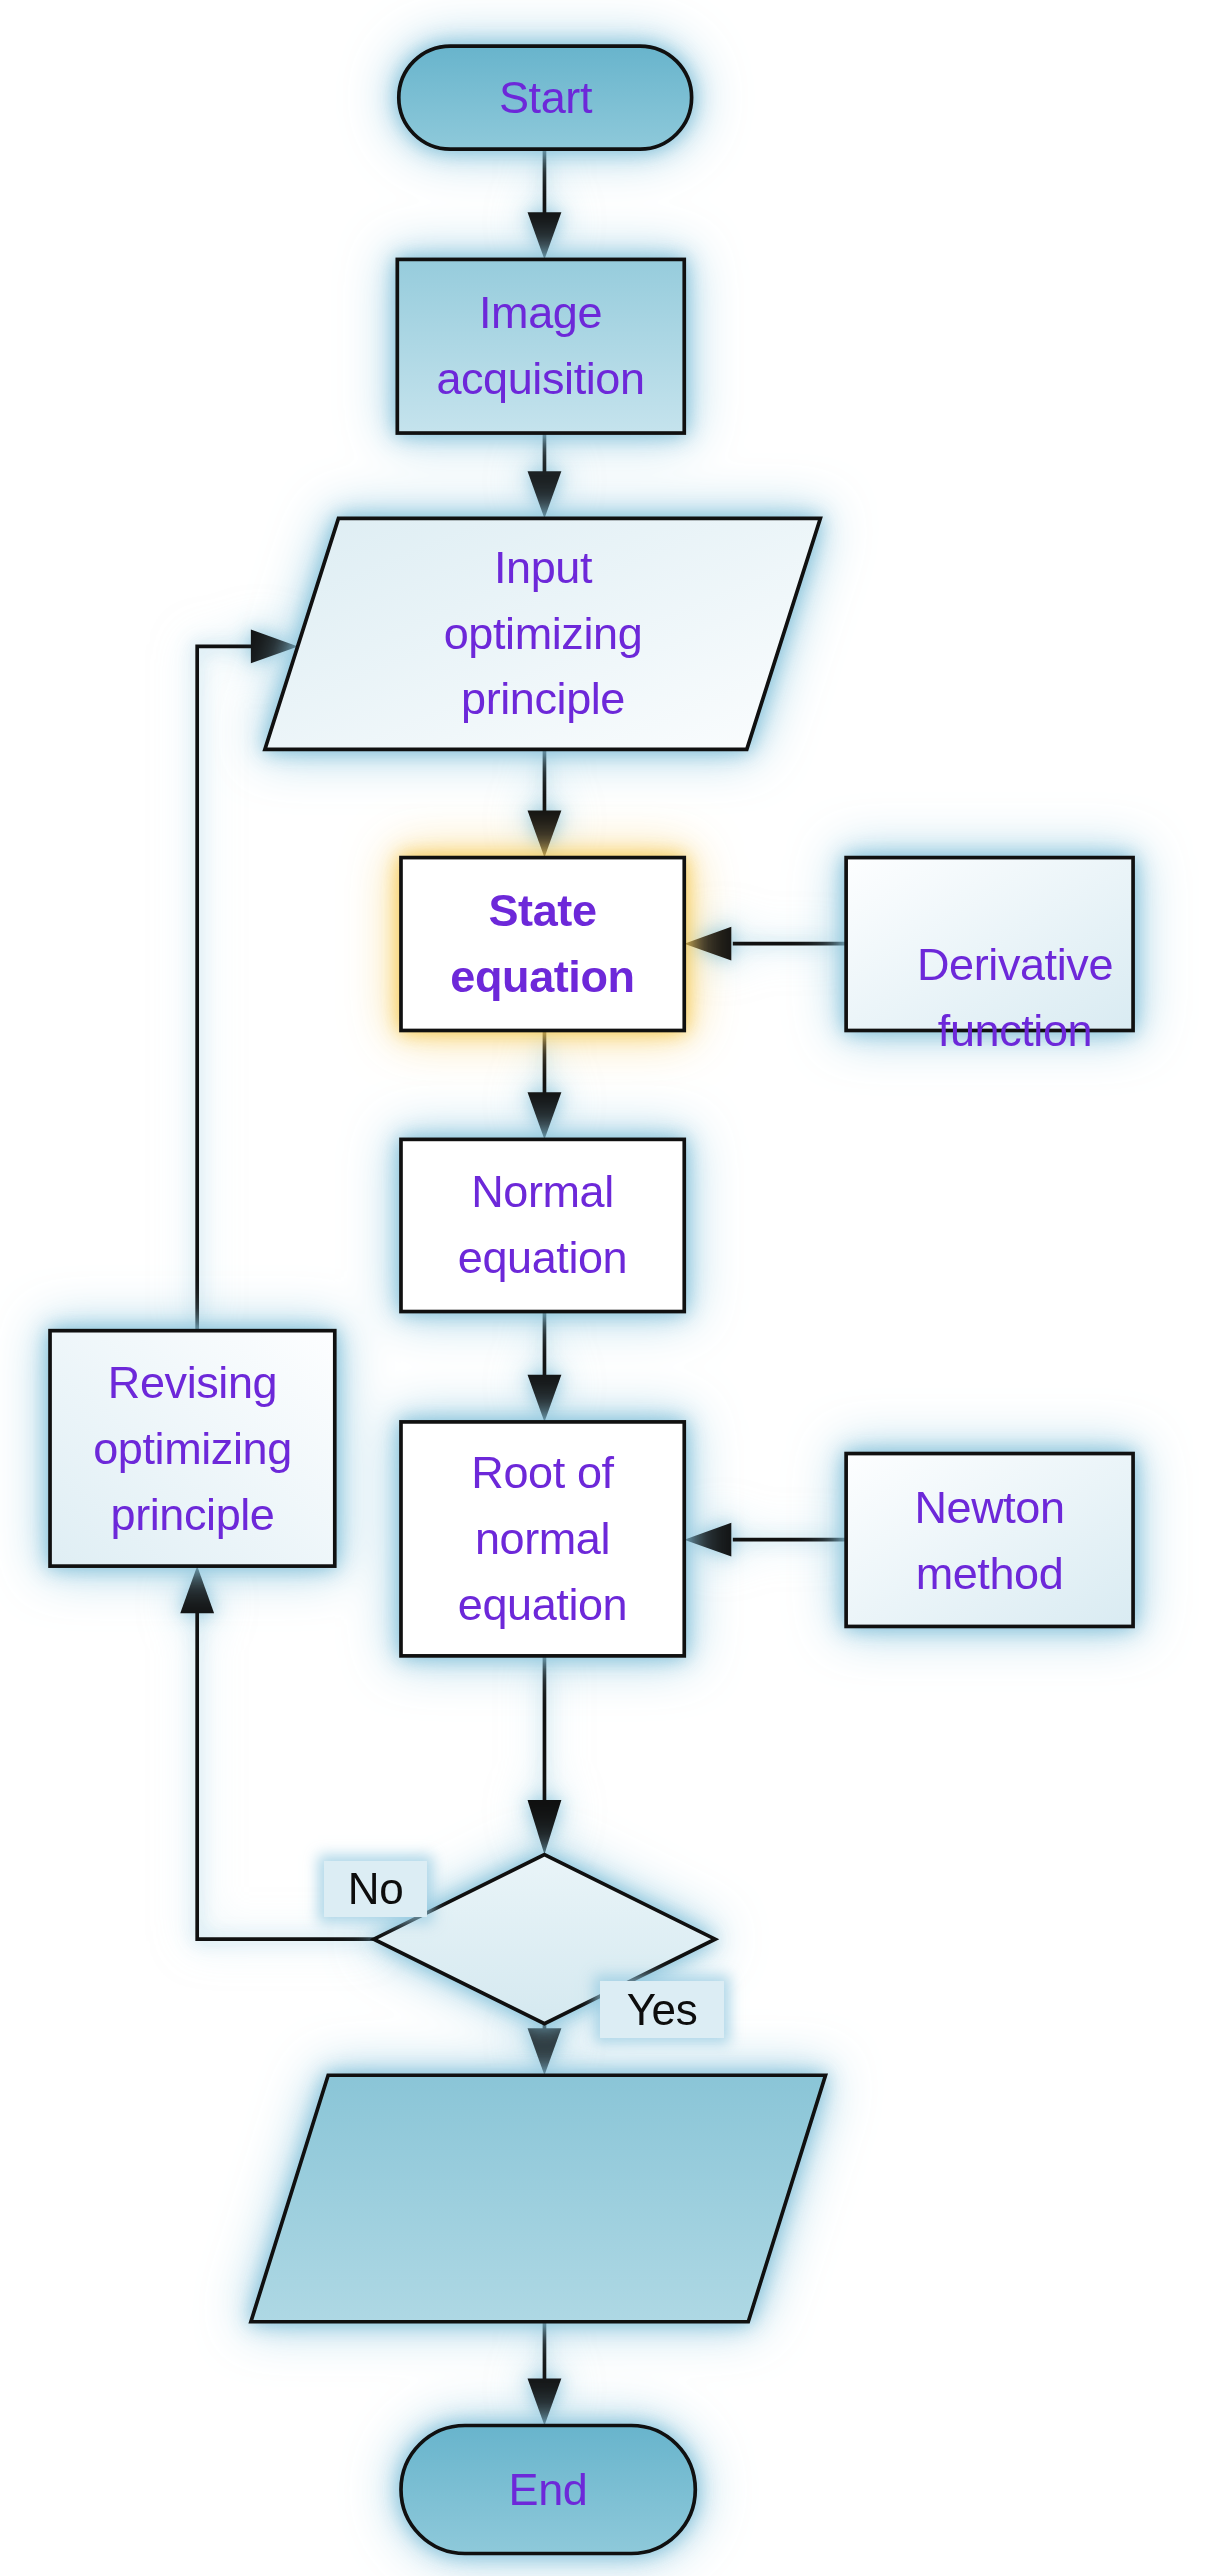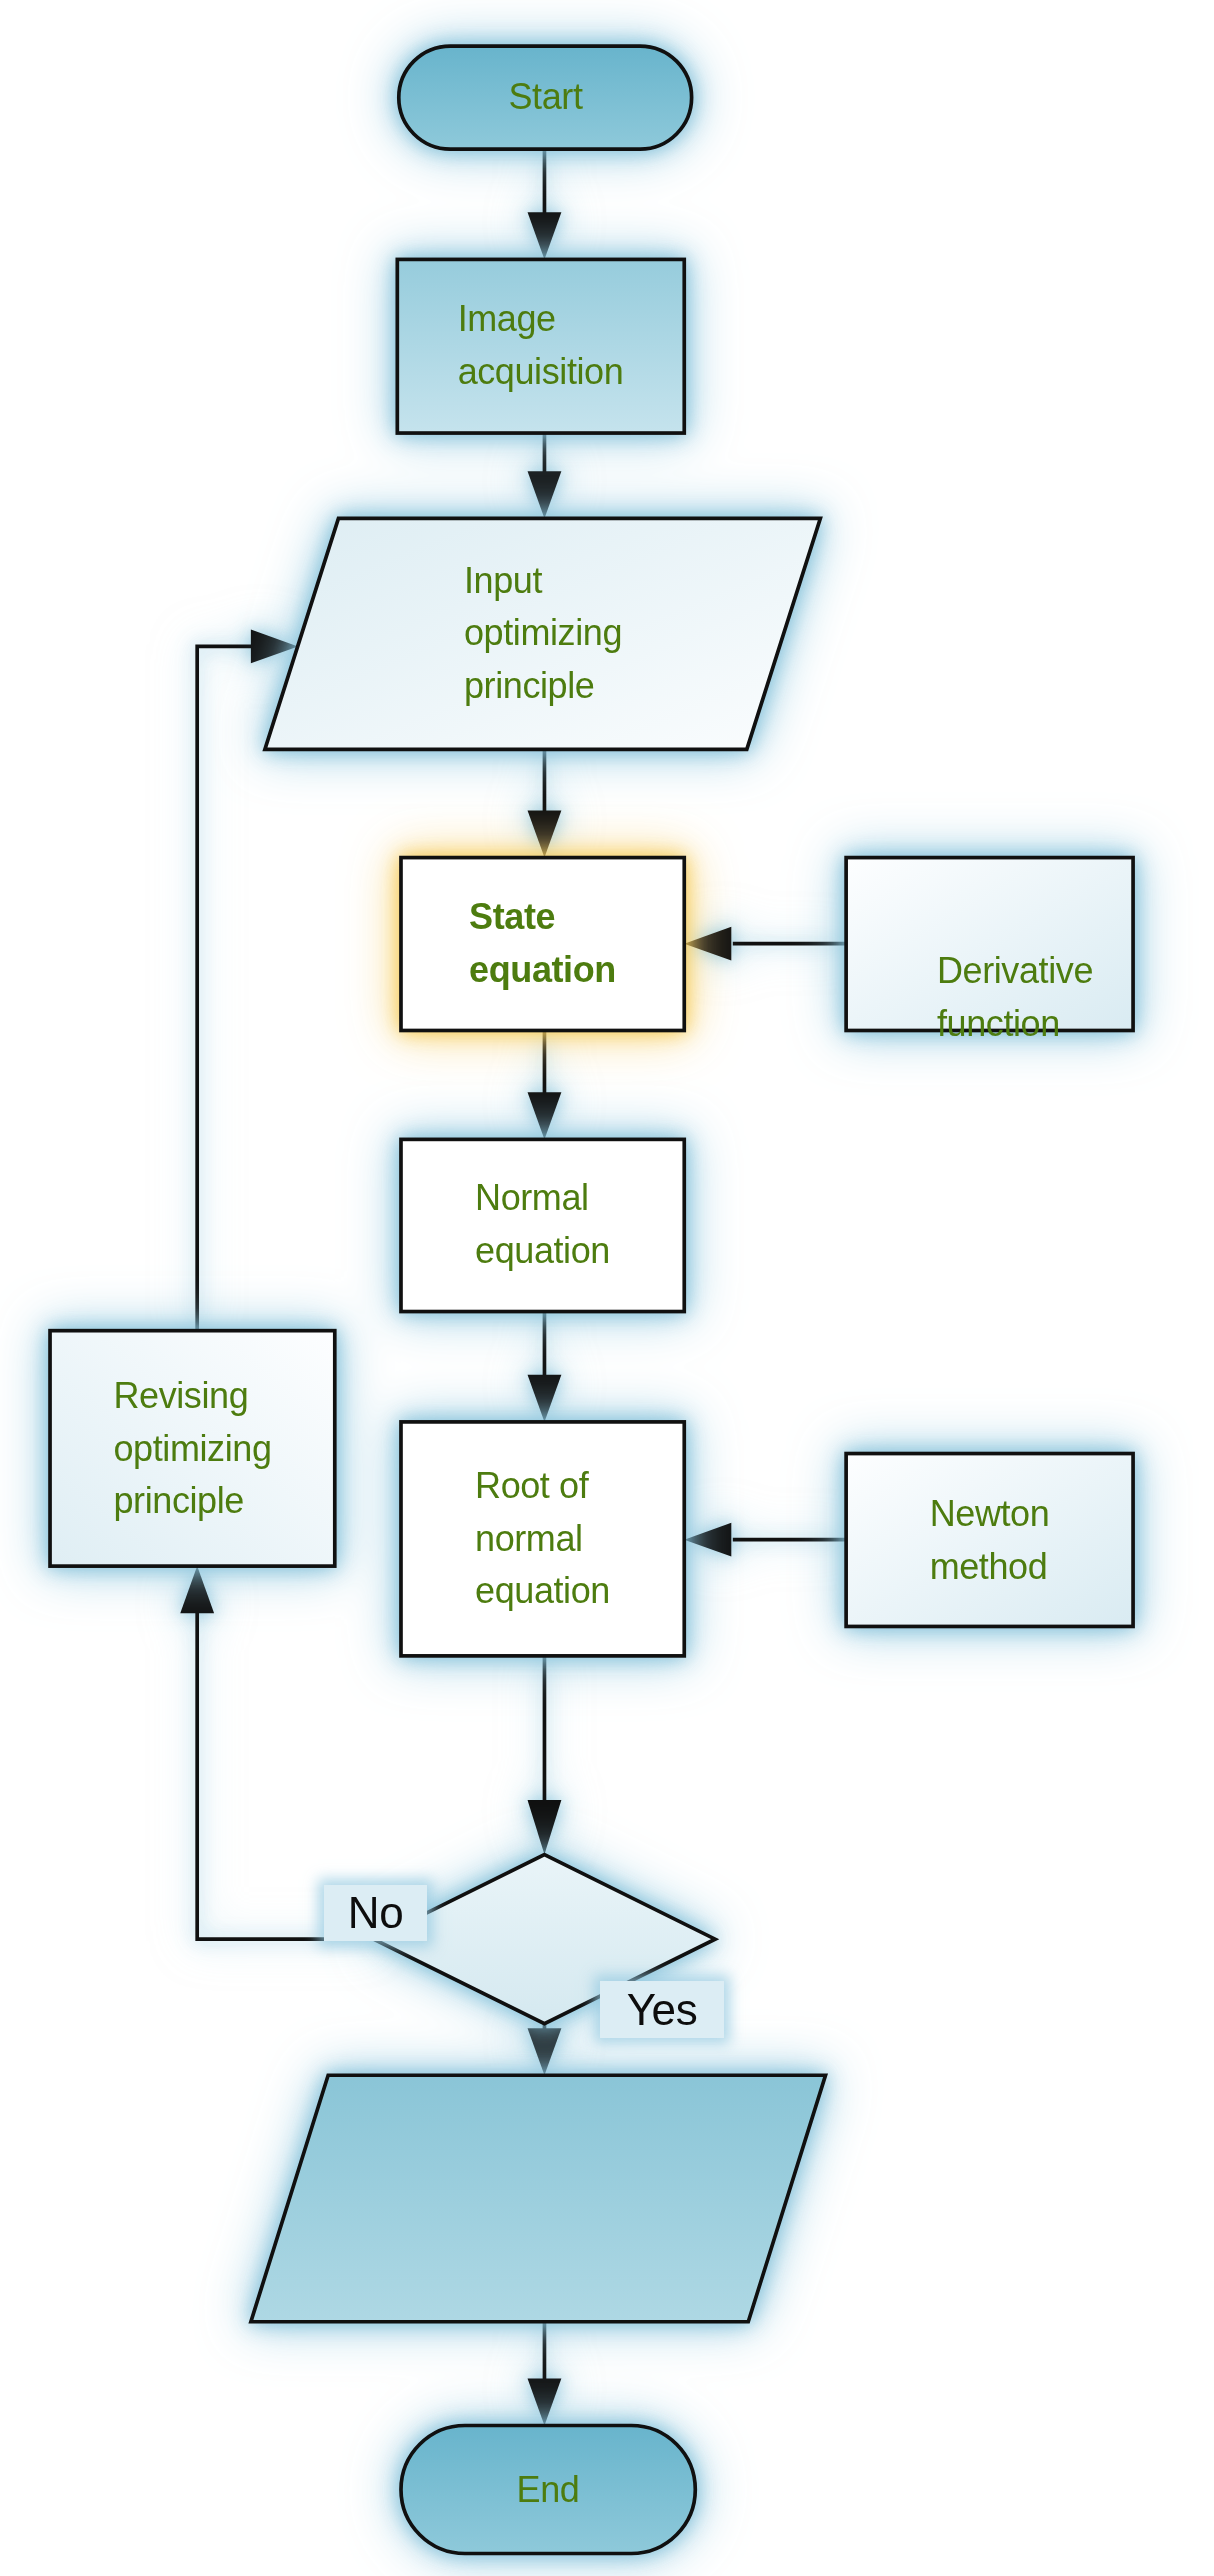--- a/index.html
+++ b/index.html
@@ -10,25 +10,26 @@
     background: #ffffff;
     overflow: hidden;
     font-family: "Liberation Sans", sans-serif;
   }
   .stage svg { position: absolute; left: 0; top: 0; }
   .lbl {
     position: absolute;
     display: flex;
     align-items: center;
     justify-content: center;
+    text-align: center;
     white-space: pre-line;
-    font-size: 36px;
+    font-size: 45px;
     line-height: 1.46;
     letter-spacing: -0.4px;
-    color: #4d7c0f;
+    color: #6d28d9;
   }
   .chip {
     position: absolute;
     display: flex;
     align-items: center;
     justify-content: center;
     font-size: 44px;
     letter-spacing: -0.4px;
     color: #0d0d0d;
     background: #dcedf4;
@@ -140,17 +141,17 @@
   <div class="lbl" style="left:401px; top:1422px; width:283px; height:234px;">Root of
 normal
 equation</div>
   <div class="lbl" style="left:846px; top:1454px; width:287px; height:173px;">Newton
 method</div>
   <div class="lbl" style="left:50px; top:1331px; width:285px; height:236px;">Revising
 optimizing
 principle</div>
   <div class="lbl" style="left:401px; top:2426px; width:294px; height:128px;">End</div>
 
-  <div class="chip" style="left:324px; top:1861px; width:103px; height:56px;margin-top:24px;">No</div>
+  <div class="chip" style="left:324px; top:1861px; width:103px; height:56px;">No</div>
   <div class="chip" style="left:600px; top:1981px; width:124px; height:57px;">Yes</div>
 
 </div>
 
 
 </body></html>

